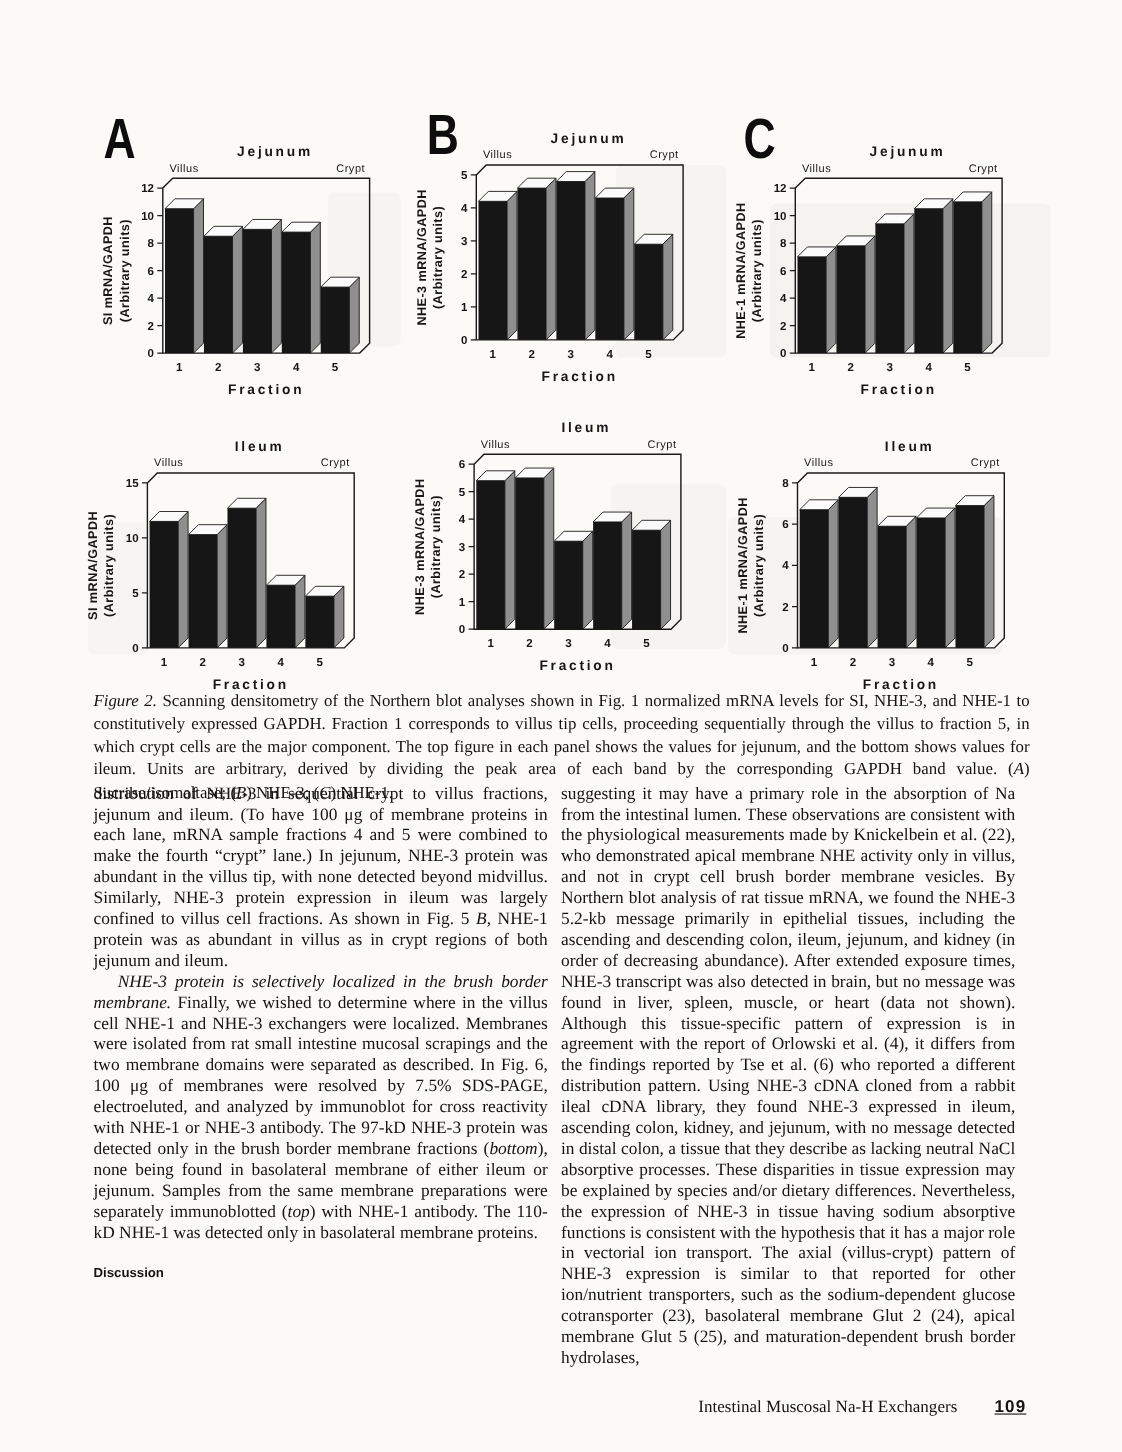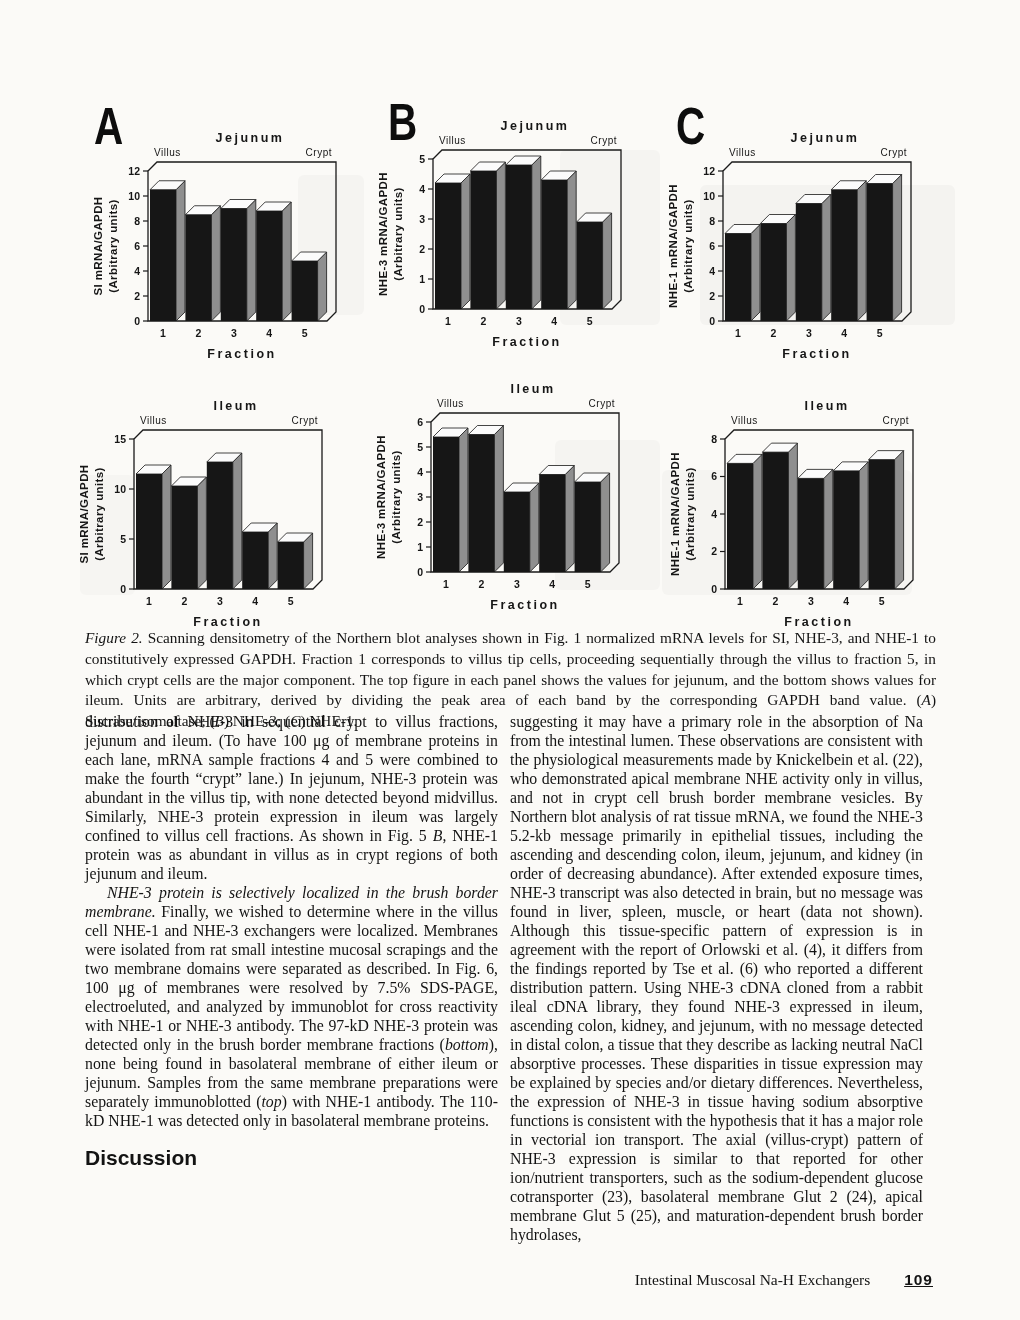--- a/index.html
+++ b/index.html
@@ -13,21 +13,21 @@
   .ctitle{font-family:"Liberation Sans",sans-serif;font-weight:700;font-size:12.5px;letter-spacing:2.5px;}
   .vc{font-family:"Liberation Sans",sans-serif;font-weight:400;font-size:10px;fill:#3c3c3c;letter-spacing:.5px;}
   .tick{font-family:"Liberation Sans",sans-serif;font-weight:700;font-size:10.5px;}
   .ylab{font-family:"Liberation Sans",sans-serif;font-weight:700;font-size:11.5px;letter-spacing:.4px;}
   .caption{position:absolute;left:85px;top:628px;width:851px;font-size:15.3px;line-height:20.8px;
         text-align:justify;}
   .columns{position:absolute;left:85px;top:712px;width:851px;display:flex;gap:12px;}
   .col{width:413px;font-size:15.8px;line-height:19px;text-align:justify;}
   .body-p{margin:0;}
   .body-p.indent{text-indent:22px;}
-  .sec-heading{font-family:"Liberation Sans",sans-serif;font-weight:700;font-size:21px;
+  .sec-heading{font-family:"Liberation Sans",sans-serif;font-weight:700;font-size:12px;
         margin:18px 0 13px 0;}
   em{}
   .footer{position:absolute;top:1271px;left:0;width:933px;text-align:right;font-size:15.5px;}
   .footer .journal{}
   .footer .pageno{font-family:"Liberation Sans",sans-serif;font-weight:700;margin-left:30px;letter-spacing:1px;text-decoration:underline;}
 </style>
 </head>
 <body>
 
 <div class="page">

